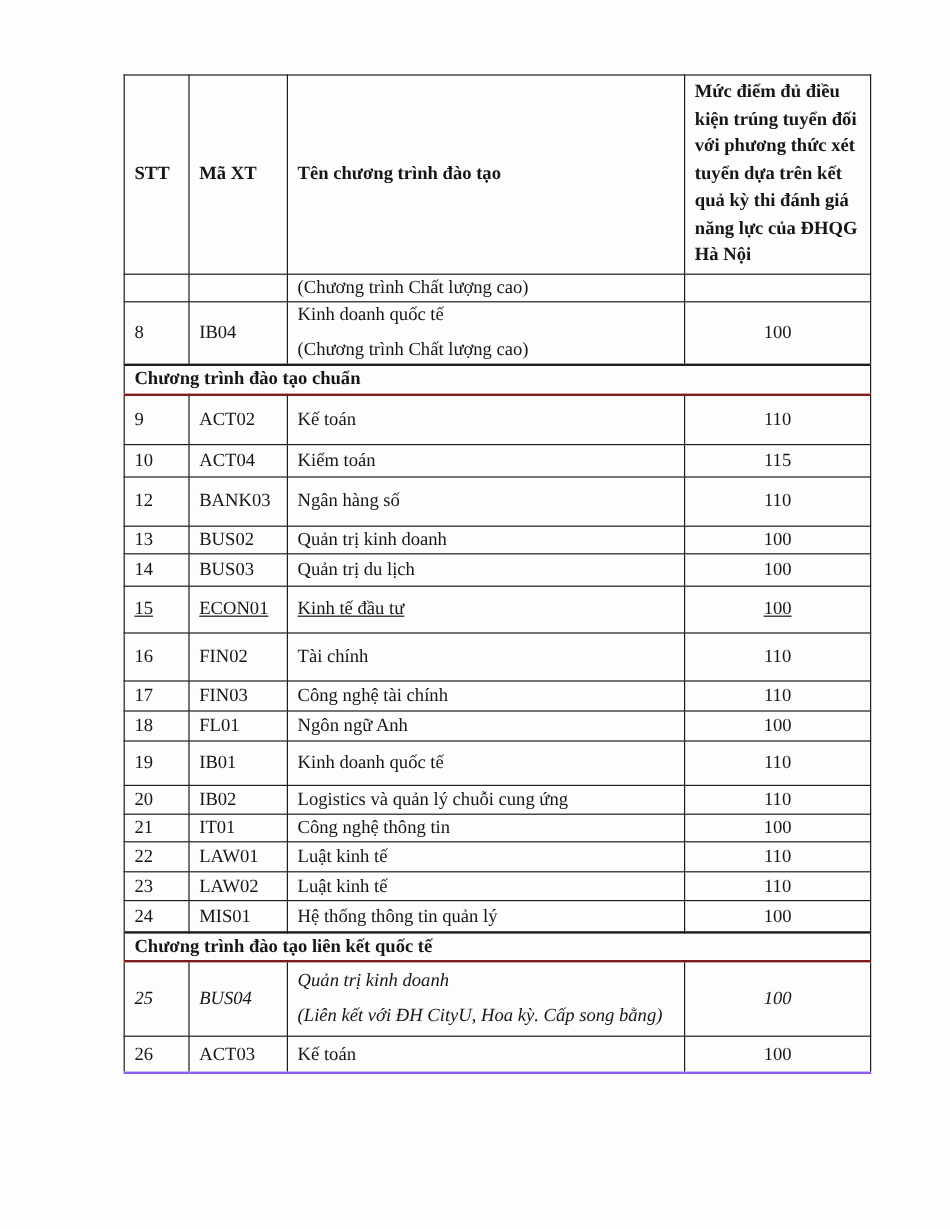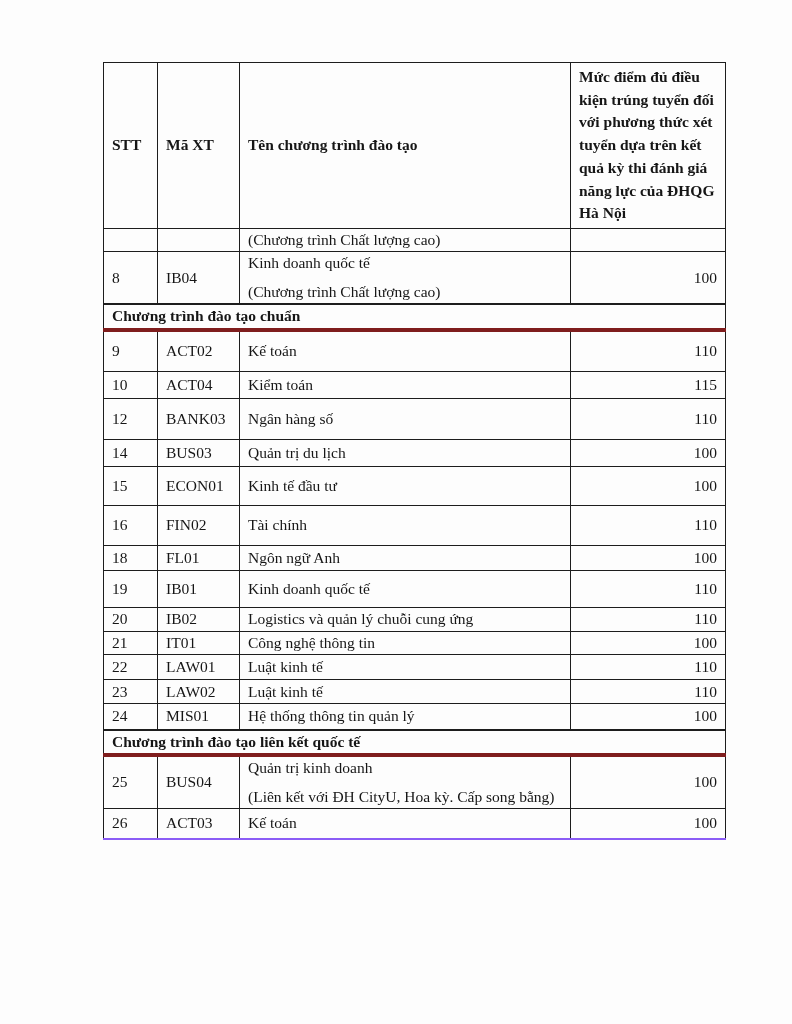--- a/index.html
+++ b/index.html
@@ -32,25 +32,25 @@
     font-size: 15.5px;
     line-height: 1.3;
     vertical-align: middle;
     text-align: left;
     font-weight: normal;
     overflow: hidden;
   }
   thead tr { height: 166px; }
   thead th { font-weight: bold; }
   th.h-score { line-height: 1.47; }
-  td.c-score { text-align: right; }
+  td.c-score { text-align: center; }
   tr.section td {
     font-weight: bold;
     border-top: 2px solid #1d1d1d;
-    border-bottom: 4px solid #7f1d1d;
+    border-bottom: 2px solid #7f1d1d;
   }
   tbody tr:last-child td { border-bottom: 2px solid #8b5cf6; }
   .pline + .pline { margin-top: 9px; }
 </style>
 </head>
 <body>
 
 <div class="page">
   <table class="admission">
     <colgroup>
@@ -105,45 +105,61 @@
           <td class="c-score">115</td>
         </tr>
         <tr style="height: 41px;">
           <td class="c-stt">12</td>
           <td class="c-code">BANK03</td>
           <td class="c-name">
             <div class="pline">Ngân hàng số</div>
           </td>
           <td class="c-score">110</td>
         </tr>
+        <tr style="height: 23px;">
+          <td class="c-stt">13</td>
+          <td class="c-code">BUS02</td>
+          <td class="c-name">
+            <div class="pline">Quản trị kinh doanh</div>
+          </td>
+          <td class="c-score">100</td>
+        </tr>
         <tr style="height: 27px;">
           <td class="c-stt">14</td>
           <td class="c-code">BUS03</td>
           <td class="c-name">
             <div class="pline">Quản trị du lịch</div>
           </td>
           <td class="c-score">100</td>
         </tr>
-        <tr style="height: 39px;">
+        <tr style="height: 39px; text-decoration: underline;">
           <td class="c-stt">15</td>
           <td class="c-code">ECON01</td>
           <td class="c-name">
             <div class="pline">Kinh tế đầu tư</div>
           </td>
           <td class="c-score">100</td>
         </tr>
         <tr style="height: 40px;">
           <td class="c-stt">16</td>
           <td class="c-code">FIN02</td>
           <td class="c-name">
             <div class="pline">Tài chính</div>
           </td>
           <td class="c-score">110</td>
         </tr>
         <tr style="height: 25px;">
+          <td class="c-stt">17</td>
+          <td class="c-code">FIN03</td>
+          <td class="c-name">
+            <div class="pline">Công nghệ tài chính</div>
+          </td>
+          <td class="c-score">110</td>
+        </tr>
+        <tr style="height: 25px;">
           <td class="c-stt">18</td>
           <td class="c-code">FL01</td>
           <td class="c-name">
             <div class="pline">Ngôn ngữ Anh</div>
           </td>
           <td class="c-score">100</td>
         </tr>
         <tr style="height: 37px;">
           <td class="c-stt">19</td>
           <td class="c-code">IB01</td>
@@ -188,21 +204,21 @@
           <td class="c-stt">24</td>
           <td class="c-code">MIS01</td>
           <td class="c-name">
             <div class="pline">Hệ thống thông tin quản lý</div>
           </td>
           <td class="c-score">100</td>
         </tr>
         <tr class="section" style="height: 22px;">
           <td colspan="4">Chương trình đào tạo liên kết quốc tế</td>
         </tr>
-        <tr style="height: 53px;">
+        <tr style="height: 63px; font-style: italic;">
           <td class="c-stt">25</td>
           <td class="c-code">BUS04</td>
           <td class="c-name">
             <div class="pline">Quản trị kinh doanh</div>
             <div class="pline">(Liên kết với ĐH CityU, Hoa kỳ. Cấp song bằng)</div>
           </td>
           <td class="c-score">100</td>
         </tr>
         <tr style="height: 30px;">
           <td class="c-stt">26</td>

